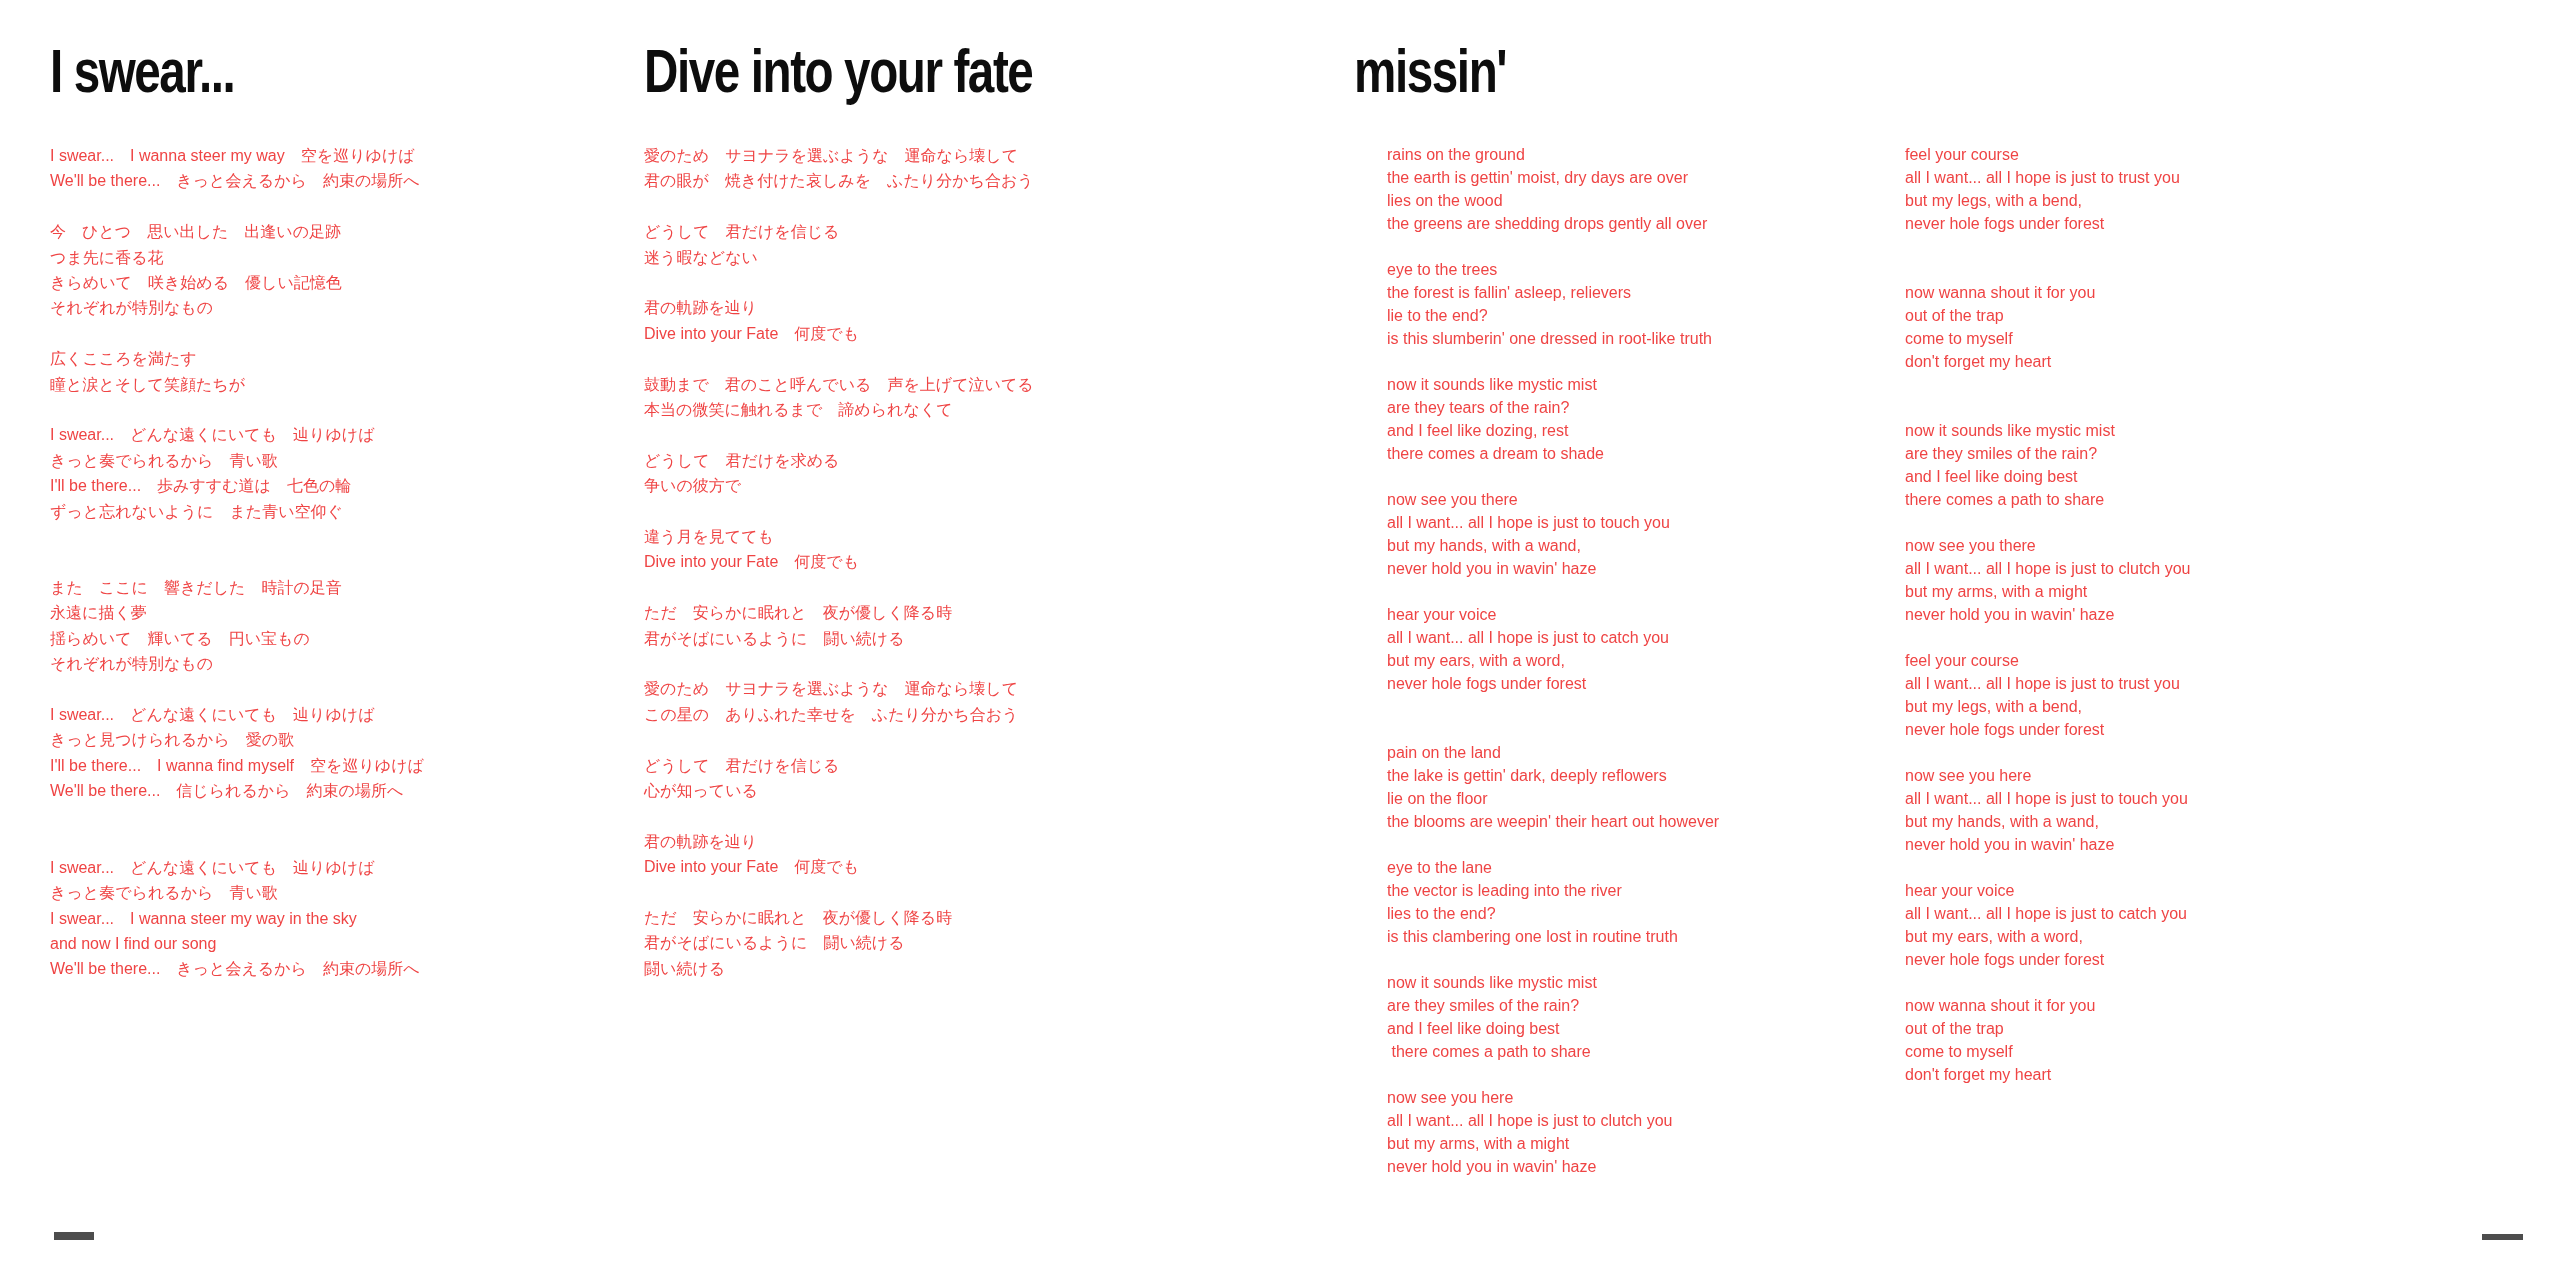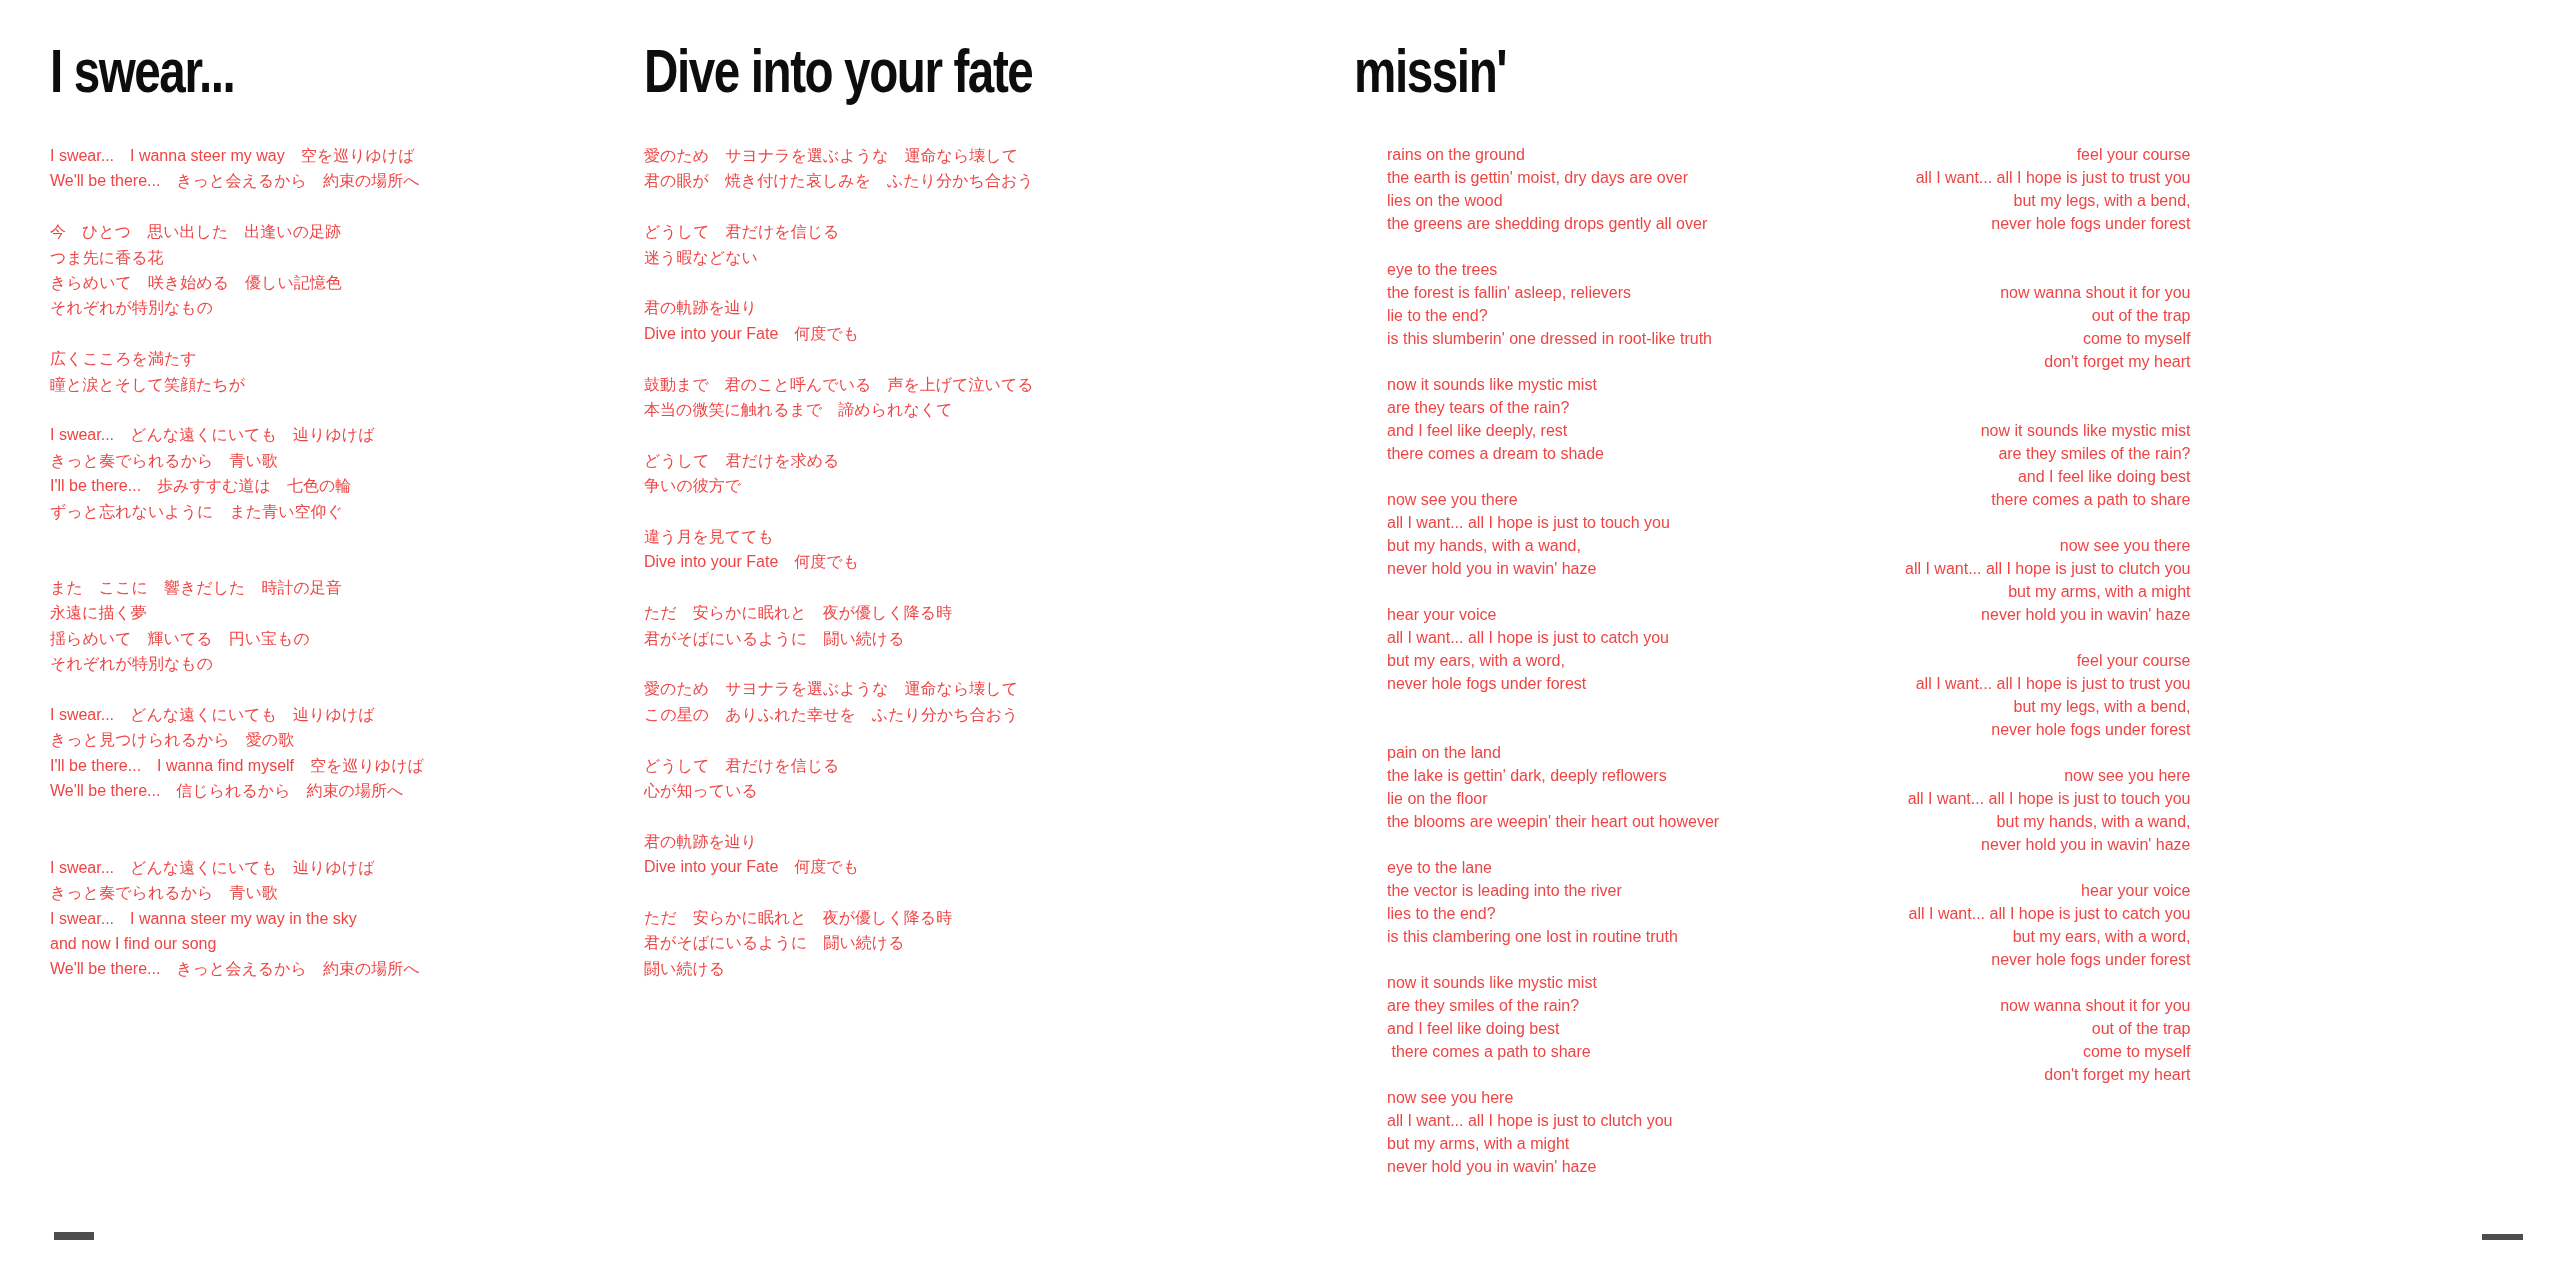--- a/index.html
+++ b/index.html
@@ -51,21 +51,21 @@
     line-height:1;
     padding-top:8.3px;
     box-sizing:border-box;
   }
   .page-num.left{ left:54px; top:1232px; width:40px; height:56px; }
   .page-num.right{ left:2482px; top:1234px; width:41px; height:54px; }
 
   #song1-col{ left:50px; }
   #song2-col{ left:644px; }
   #song3-col-a{ left:1351px; }
-  #song3-col-b{ left:1869px;text-align:right; }
+  #song3-col-b{ left:1869px; }
   #song1-title{ left:50px; }
   #song2-title{ left:644px; }
   #song3-title{ left:1354px; }
 </style>
 </head>
 <body>
 
 <div class="spread">
 
   <div id="song1-title" class="song-title">I swear...</div>
@@ -171,21 +171,21 @@
       </div>
       <div class="stanza">
         <div class="line">eye to the trees</div>
         <div class="line">the forest is fallin' asleep, relievers</div>
         <div class="line">lie to the end?</div>
         <div class="line">is this slumberin' one dressed in root-like truth</div>
       </div>
       <div class="stanza">
         <div class="line">now it sounds like mystic mist</div>
         <div class="line">are they tears of the rain?</div>
-        <div class="line">and I feel like deeply, rest</div>
+        <div class="line">and I feel like dozing, rest</div>
         <div class="line">there comes a dream to shade</div>
       </div>
       <div class="stanza">
         <div class="line">now see you there</div>
         <div class="line">all I want... all I hope is just to touch you</div>
         <div class="line">but my hands, with a wand,</div>
         <div class="line">never hold you in wavin' haze</div>
       </div>
       <div class="stanza gap2">
         <div class="line">hear your voice</div>

